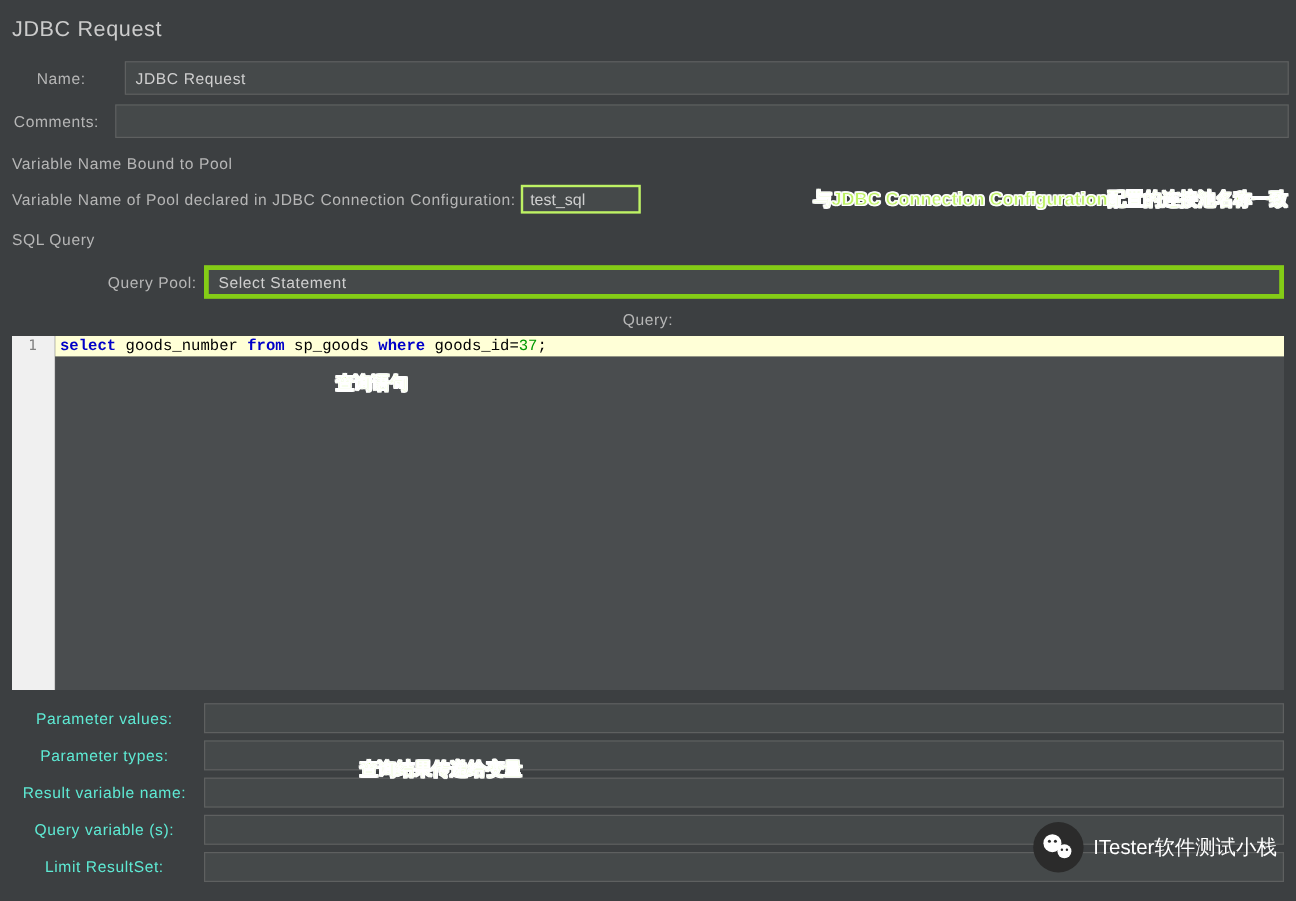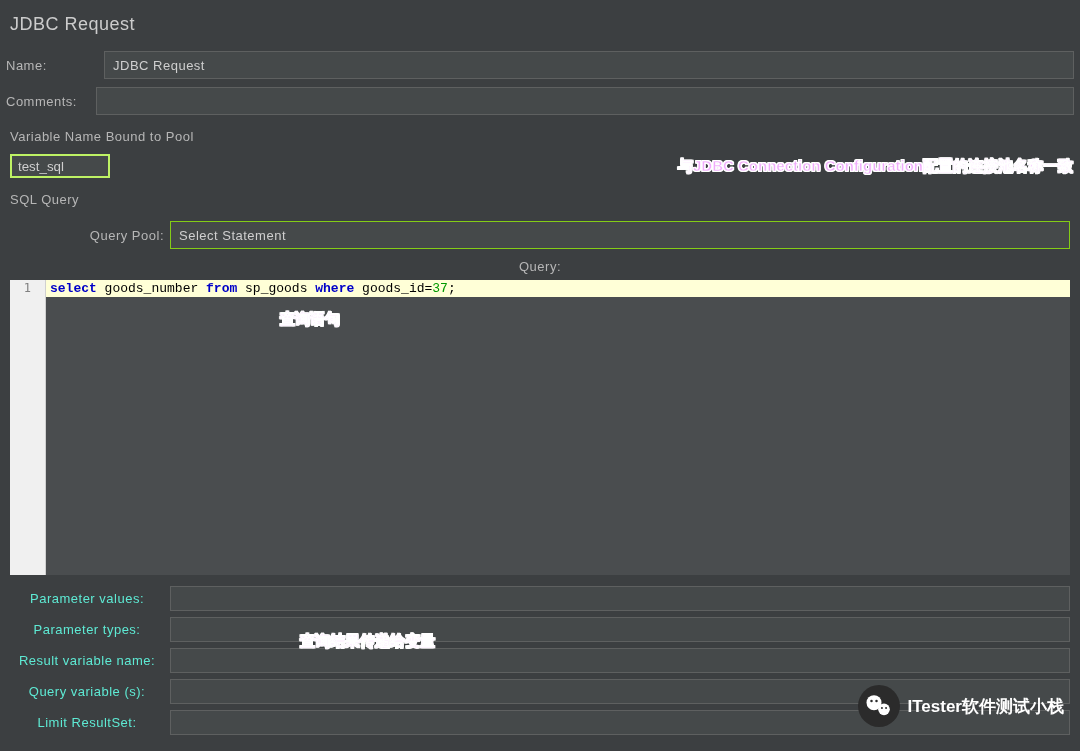--- a/index.html
+++ b/index.html
@@ -22,21 +22,21 @@
     padding: 14px 4px 12px;
   }
   .form-row {
     display: flex;
     align-items: center;
     padding: 4px 0;
   }
   .form-label {
     color: #b6b6b6;
     padding-right: 8px;
-    text-align: left;
+    text-align: center;
   }
   .label-name { width: 98px; }
   .label-comments { width: 90px; }
   .input {
     flex: 1;
     background: #45494a;
     border: 1px solid #5e6060;
     height: 28px;
     padding: 0 8px;
     color: #cfcfcf;
@@ -66,21 +66,21 @@
   .sql-section { padding: 2px 4px 0; }
   .query-type-row {
     display: flex;
     align-items: center;
     padding: 6px 0 6px 60px;
   }
   .query-type-row .ql { width: 100px; text-align: right; padding-right: 6px; }
   .select-box {
     flex: 1;
     background: #45494a;
-    border: 1px solid #84cc16;
+    border: 4px solid #84cc16;
     height: 28px;
     padding: 0 8px;
     color: #cfcfcf;
     display: flex;
     align-items: center;
   }
   .query-header {
     text-align: center;
     color: #b6b6b6;
     font-size: 13px;
@@ -134,40 +134,40 @@
     flex: 1;
     background: #45494a;
     border: 1px solid #5e6060;
     height: 25px;
     padding: 0 6px;
     color: #cfcfcf;
     font-size: 13px;
   }
   .annotation {
     position: absolute;
-    color: #f0abfc;
+    color: #bef264;
     font-weight: bold;
     font-size: 15px;
     -webkit-text-stroke: 0.5px #fff;
     text-shadow:
       1px 0 #fff, -1px 0 #fff, 0 1px #fff, 0 -1px #fff,
       1px 1px #fff, -1px -1px #fff, 1px -1px #fff, -1px 1px #fff;
     white-space: nowrap;
     letter-spacing: 0;
   }
   .watermark {
     position: absolute;
     right: 16px;
     bottom: 24px;
     display: flex;
     align-items: center;
     gap: 8px;
     color: #ffffff;
     font-size: 17px;
-    font-weight: bold;
+    font-weight: normal;
     letter-spacing: 0;
   }
   .wechat-icon {
     width: 42px; height: 42px;
     border-radius: 50%;
     background: #2b2b2b;
     display:flex; align-items:center; justify-content:center;
     position: relative;
   }
   .wechat-icon svg { width: 30px; height: 30px; }
@@ -184,20 +184,21 @@
   </div>
 
   <div class="form-row">
     <div class="form-label label-comments">Comments:</div>
     <input class="input" value="" style="">
   </div>
 
   <div class="section-title indent">Variable Name Bound to Pool</div>
 
   <div class="var-pool-row">
+    <div class="var-pool-label">Variable Name of Pool declared in JDBC Connection Configuration:</div>
     <input class="var-pool-input" value="test_sql" style="">
   </div>
 
   <div class="section-title indent">SQL Query</div>
 
   <div class="sql-section">
     <div class="query-type-row">
       <div class="ql form-label">Query Pool:</div>
       <div class="select-box">
         <span>Select Statement</span>

